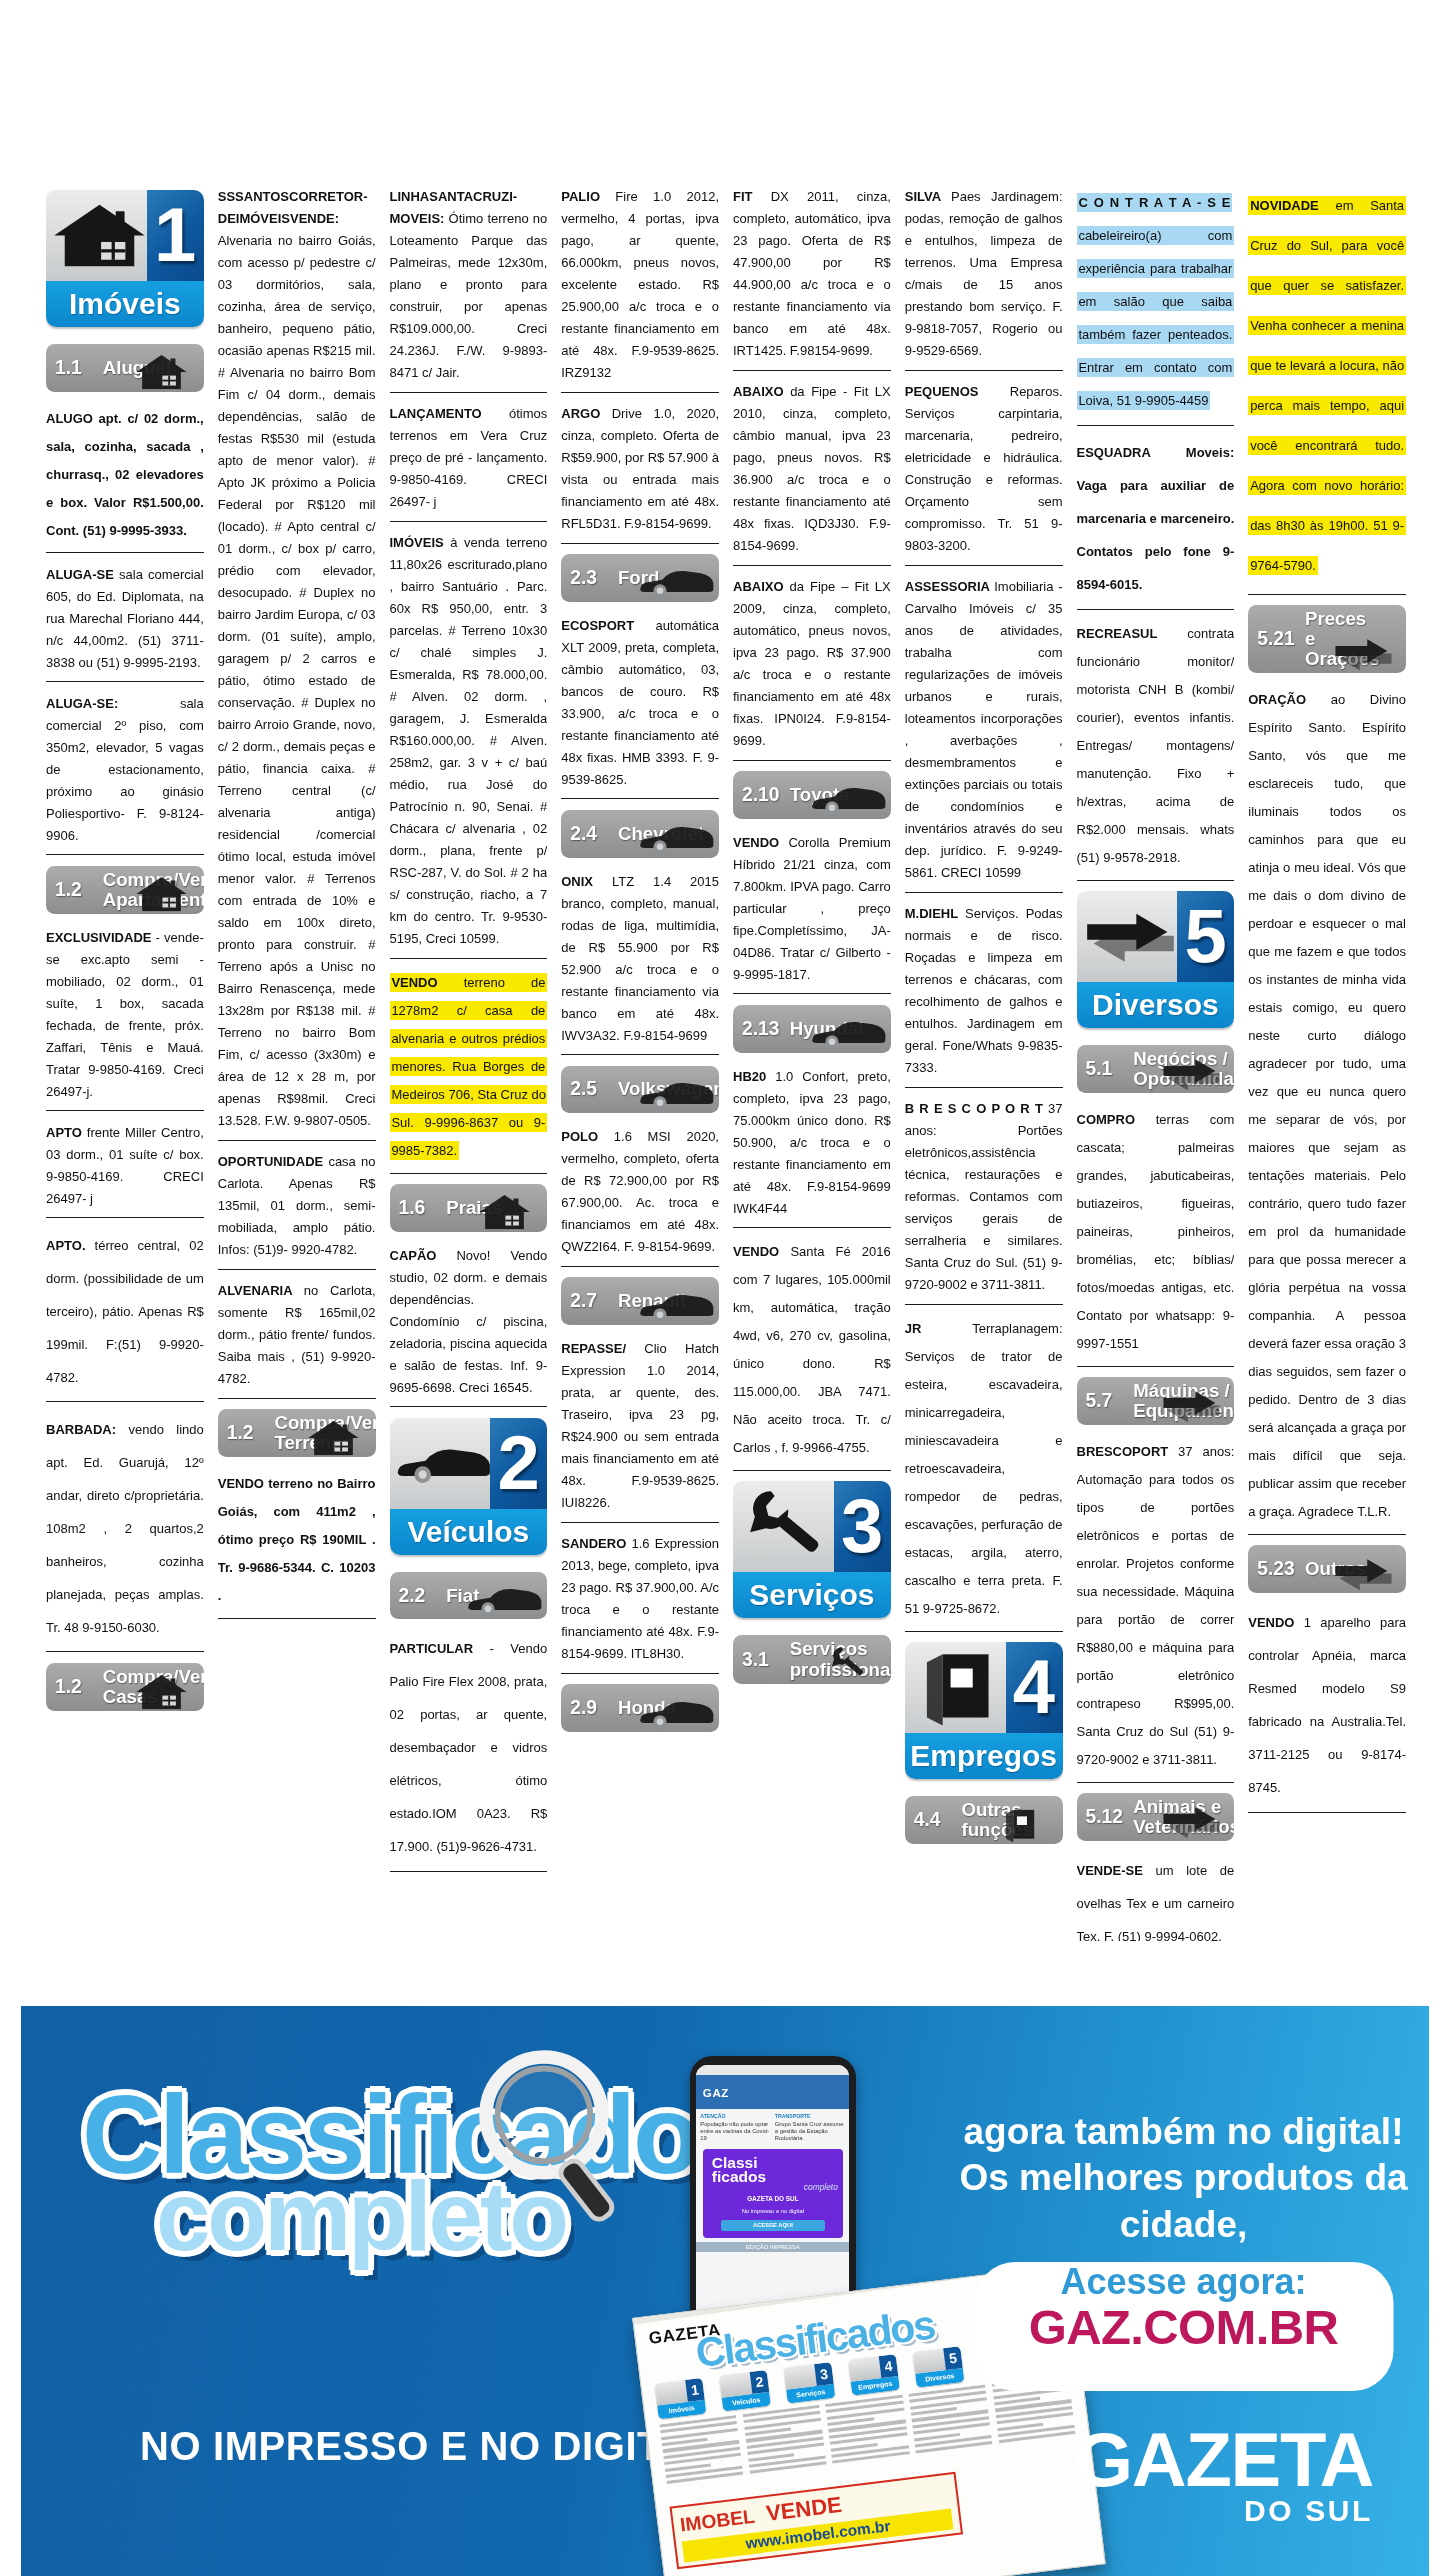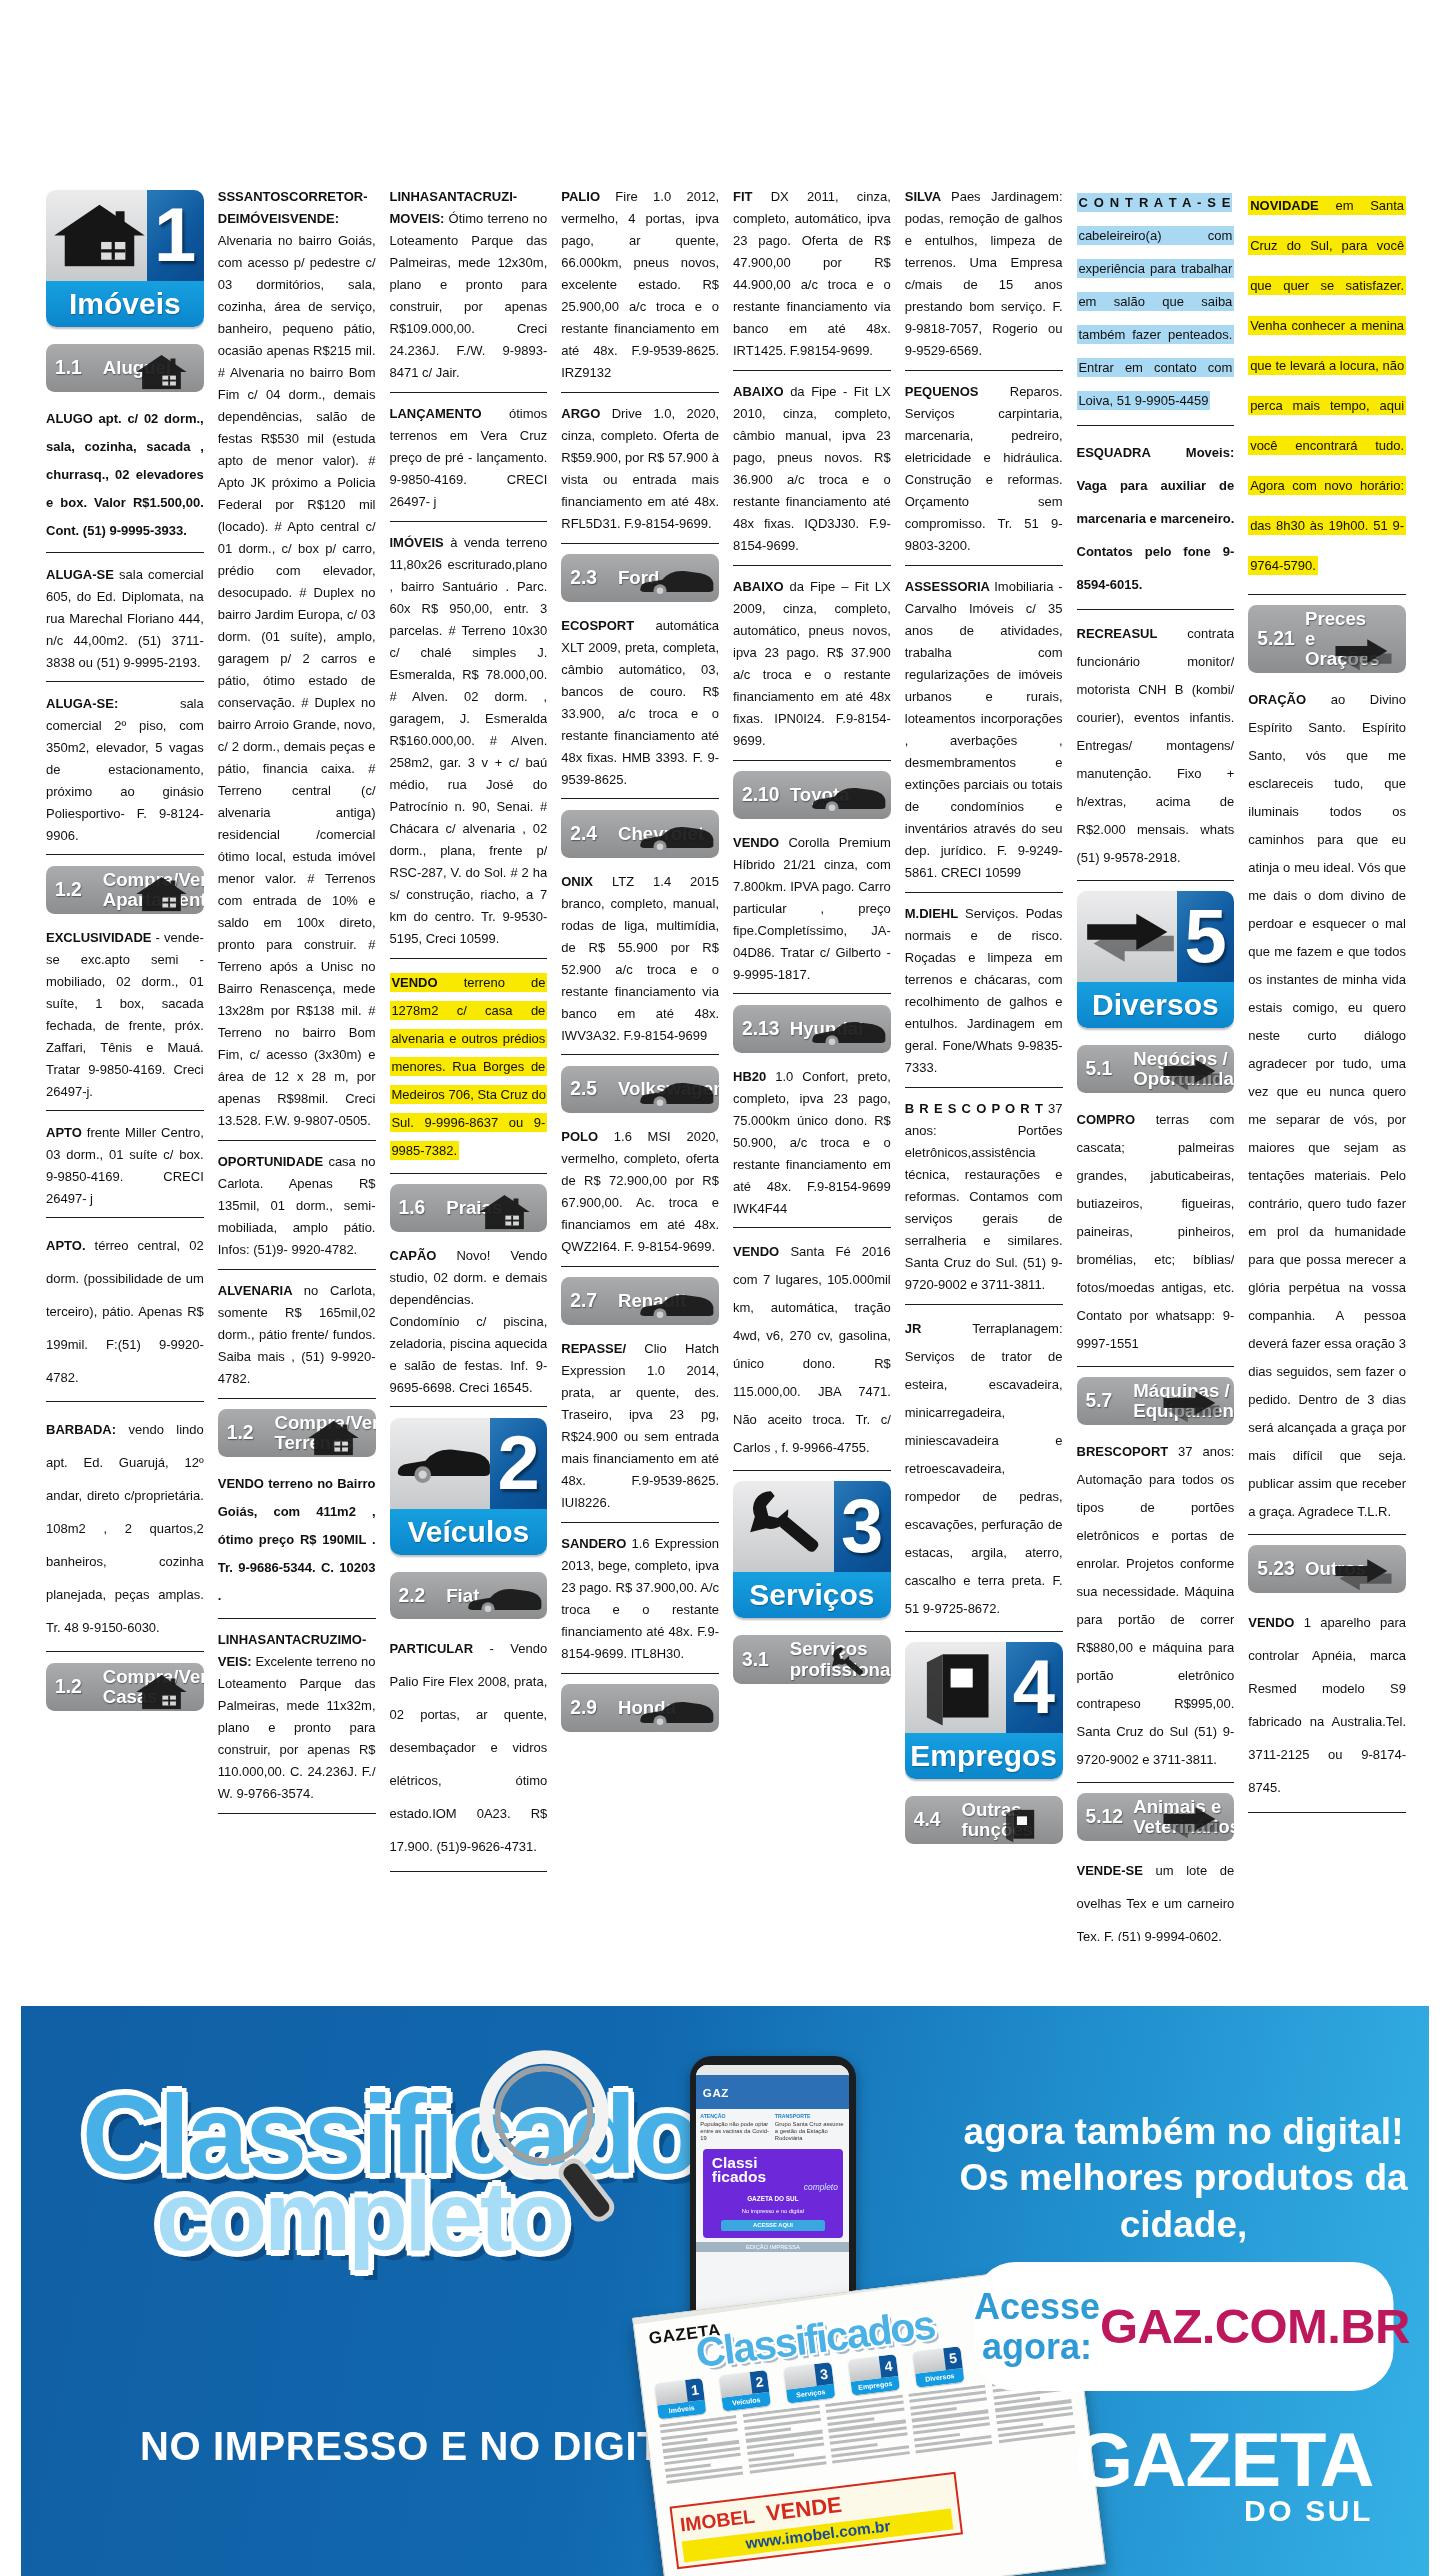--- a/index.html
+++ b/index.html
@@ -93,21 +93,21 @@
   .pp-line{height:3.2px;background:#b9bbbd;margin:0 0 3.2px;}
   .pp-line.w60{width:60%;}
   .pp-ad{margin-top:6.4px;border:2.6px solid #d42a1e;background:#fdf9e8;padding:3.9px 6.4px;width:271px;}
   .pp-ad-brand{color:#d42a1e;font-weight:800;font-size:19.3px;display:inline-block;}
   .pp-ad-word{color:#d42a1e;font-weight:800;font-size:22px;display:inline-block;margin-left:9px;}
   .pp-ad-url{background:#f7e400;color:#184a9c;font-weight:800;font-size:15.5px;text-align:center;margin-top:3.9px;padding:1.3px 0;}
   
   .bn-right{position:absolute;left:934px;right:17px;top:0;bottom:0;text-align:center;}
   .bn-promo{position:absolute;left:0;right:0;top:103px;color:#fff;font-weight:700;font-size:37px;line-height:1.25;}
   .cta{position:absolute;left:50%;top:256px;transform:translateX(-50%);width:419px;height:129px;
-       background:#fff;border-radius:41px;display:flex;flex-direction:row;align-items:center;justify-content:flex-start;}
+       background:#fff;border-radius:41px;display:flex;flex-direction:column;align-items:center;justify-content:flex-start;}
   .cta-l{color:#2e9ad6;font-weight:700;font-size:36px;line-height:1.1;}
   .cta-u{color:#be185d;font-weight:800;font-size:49px;line-height:1.05;letter-spacing:-0.6px;}
   .bn-logo{position:absolute;right:39px;top:416px;text-align:right;color:#fff;}
   .logo-main{font-weight:800;font-size:76px;line-height:1;letter-spacing:-1.3px;}
   .logo-sub{font-weight:800;font-size:30px;letter-spacing:2.6px;margin-top:-3.9px;}
 </style>
 </head>
 <body>
 
 <div id="columns">
@@ -183,21 +183,20 @@
         <span class="cat-icon"><svg viewBox="0 0 120 80">
             <rect x="80" y="10" width="11" height="20"></rect>
             <polygon points="60,2 4,40 116,40"></polygon>
             <rect x="17" y="38" width="86" height="40"></rect>
             <rect x="62" y="48" width="30" height="22" fill="#ffffff" opacity="0.85"></rect>
             <rect x="75" y="48" width="4" height="22"></rect>
             <rect x="62" y="57" width="30" height="4"></rect>
           </svg></span>
       </div>
       <p class="ad bold mloose"><span><b class="lead">VENDO </b>terreno no Bairro Goiás, com 411m2 , ótimo preço R$ 190MIL . Tr. 9-9686-5344. C. 10203 .</span></p>
-      <p class="ad"><span><b class="lead">LINHASANTACRUZIMO-VEIS: </b>Excelente terreno no Loteamento Parque das Palmeiras, mede 11x32m, plano e pronto para construir, por apenas R$ 110.000,00. C. 24.236J. F./ W. 9-9766-3574.</span></p>
     </div>
     <div class="col">
       <p class="ad"><span><b class="lead">LINHASANTACRUZI-MOVEIS: </b>Ótimo terreno no Loteamento Parque das Palmeiras, mede 12x30m, plano e pronto para construir, por apenas R$109.000,00. Creci 24.236J. F./W. 9-9893-8471 c/ Jair.</span></p>
       <p class="ad"><span><b class="lead">LANÇAMENTO </b>ótimos terrenos em Vera Cruz preço de pré - lançamento. 9-9850-4169. CRECI 26497- j</span></p>
       <p class="ad"><span><b class="lead">IMÓVEIS </b>à venda terreno 11,80x26 escriturado,plano , bairro Santuário . Parc. 60x R$ 950,00, entr. 3 parcelas. # Terreno 10x30 c/ chalé simples J. Esmeralda, R$ 78.000,00. # Alven. 02 dorm. , garagem, J. Esmeralda R$160.000,00. # Alven. 258m2, gar. 3 v + c/ baú médio, rua José do Patrocínio n. 90, Senai. # Chácara c/ alvenaria , 02 dorm., plana, frente p/ RSC-287, V. do Sol. # 2 ha s/ construção, riacho, a 7 km do centro. Tr. 9-9530-5195, Creci 10599.</span></p>
       <p class="ad mloose"><span class="hl hl-y"><b class="lead">VENDO </b>terreno de 1278m2 c/ casa de alvenaria e outros prédios menores. Rua Borges de Medeiros 706, Sta Cruz do Sul. 9-9996-8637 ou 9-9985-7382.</span></p>
       <div class="cat">
         <span class="cat-code">1.6</span>
         <span class="cat-label">Praias</span>
         <span class="cat-icon"><svg viewBox="0 0 120 80">

